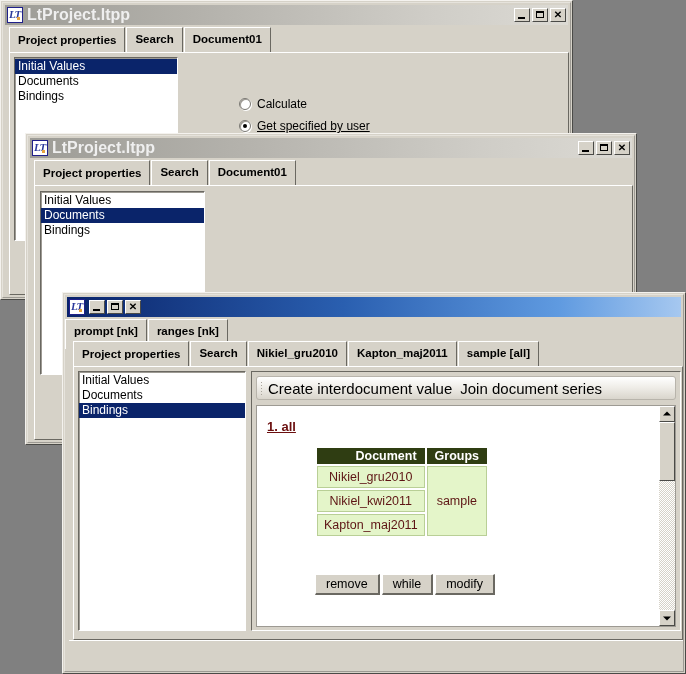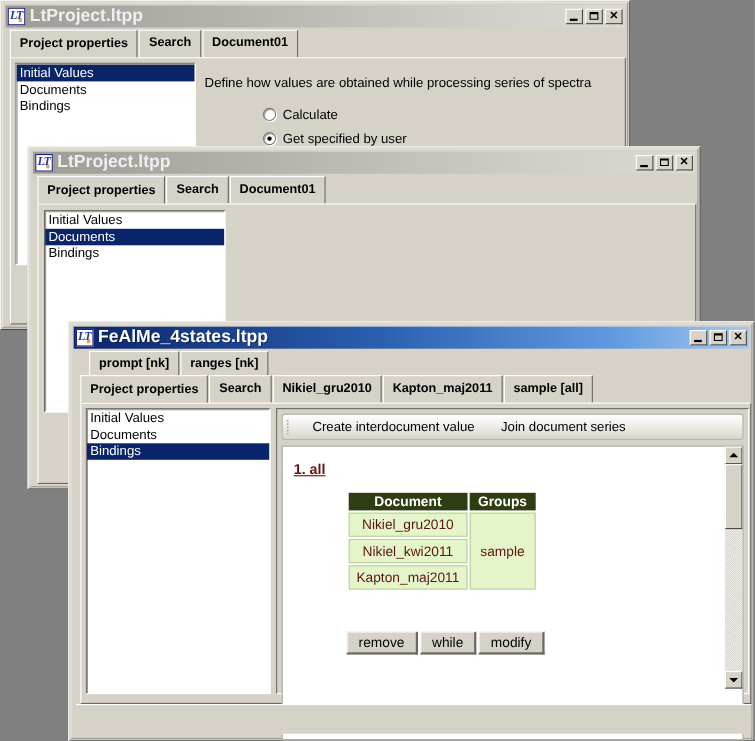--- a/index.html
+++ b/index.html
@@ -154,23 +154,22 @@
 
   
   .toolbar {
     position: absolute;
     background: linear-gradient(to bottom, #ffffff 0%, #f0eee9 45%, #d9d5cc 100%);
     border: 1px solid #b8b4ab;
     border-radius: 3px;
     box-sizing: border-box;
     display: flex;
     align-items: center;
-    font-size: 12px;
+    font-size: 15px;
     color: #000;
-    gap: 16px;
   }
   .grip { width: 3px; height: 14px; margin: 0 5px 0 3px; flex: 0 0 3px;
     background-image: radial-gradient(circle, #a9a59c 40%, transparent 41%);
     background-size: 3px 3px; background-repeat: repeat-y; }
   .tbitem { padding: 0 8px 0 0; white-space: nowrap; }
 
   
   .grid { position: absolute; box-sizing: border-box; }
   .grid-row { display: flex; }
   .gcell {
@@ -213,20 +212,21 @@
     text-decoration: underline;
   }
   table.doctable { border-collapse: separate; border-spacing: 2px; }
   table.doctable th {
     background: #2f3d12;
     color: #ffffff;
     font-size: 12.5px;
     font-weight: bold;
     padding: 1px 8px;
     font-family: "Liberation Sans", sans-serif;
+    text-align: right;
   }
   table.doctable td {
     background: #e4f5c9;
     border: 1px solid #b9cf96;
     color: #5d1414;
     font-size: 12.5px;
     padding: 3px 6px;
     text-align: center;
     font-family: "Liberation Sans", sans-serif;
   }
@@ -335,27 +335,26 @@
       </div>
 
       <div class="clientpane" style="left:6px; top:49px; width:560px; height:243px;"></div>
 
       <div class="listbox" style="left:11px; top:54px; width:164px; height:184px;">
         <div class="listitem sel">Initial Values</div>
         <div class="listitem">Documents</div>
         <div class="listitem">Bindings</div>
       </div>
 
-      <div class="statictext" style="left:183px; top:65px;">Define how values are obtained while processing series of spectra</div>
 
       <div class="radiorow" style="left:236px; top:94px;justify-content:space-between;">
         <span class="radio"></span>
         <span>Calculate</span>
       </div>
-      <div class="radiorow" style="left:236px; top:116px;">
+      <div class="radiorow" style="left:236px; top:116px;text-decoration:underline;">
         <span class="radio on"></span>
         <span>Get specified by user</span>
       </div>
     </div>
   </div>
 
   <div class="win" style="left:25px; top:133px; width:612px; height:312px;">
     <div class="win-inner">
 
       <div class="titlebar inactive">
@@ -413,35 +412,34 @@
   </div>
 
   <div class="win" style="left:62px; top:292px; width:624px; height:382px;">
     <div class="win-inner">
 
       <div class="titlebar active">
         <div class="title-icon">
           <span class="lt">LT</span>
             <span class="dot"></span>
         </div>
-        <div class="title-text">FeAlMe_4states.ltpp</div>
         <div class="ctrl-group">
           <div class="ctrlbtn">
               <span class="glyph-min"></span>
             </div>
           <div class="ctrlbtn">
               <span class="glyph-max"></span>
             </div>
           <div class="ctrlbtn">
               <span class="glyph-close">✕</span>
             </div>
         </div>
       </div>
 
-      <div class="tabstrip" style="left:16px; top:24px; height:24px;">
+      <div class="tabstrip" style="left:0; top:24px; height:24px;">
         <div class="tab">prompt [nk]</div>
         <div class="tab">ranges [nk]</div>
       </div>
 
       <div class="tabstrip" style="left:8px; top:46px; height:26px;">
         <div class="tab sel">Project properties</div>
         <div class="tab">Search</div>
         <div class="tab">Nikiel_gru2010</div>
         <div class="tab">Kapton_maj2011</div>
         <div class="tab">sample [all]</div>
@@ -456,21 +454,21 @@
       </div>
 
       <div class="hv-sunken" style="left:186px; top:76px; width:430px; height:260px;"></div>
 
       <div class="toolbar" style="left:191px; top:81px; width:420px; height:24px;">
         <span class="grip"></span>
         <span class="tbitem">Create interdocument value</span>
         <span class="tbitem">Join document series</span>
       </div>
 
-      <div class="htmlview" style="left:191px; top:110px; width:420px; height:268px;">
+      <div class="htmlview" style="left:191px; top:110px; width:420px; height:222px;">
 
         <div style="position:absolute; left:10px; top:13px;" class="grp-title">1. all</div>
 
         <table class="doctable" style="position:absolute; left:58px; top:40px;">
           <tbody>
               <tr>
             <th>Document</th>
             <th>Groups</th>
           </tr>
           <tr>

